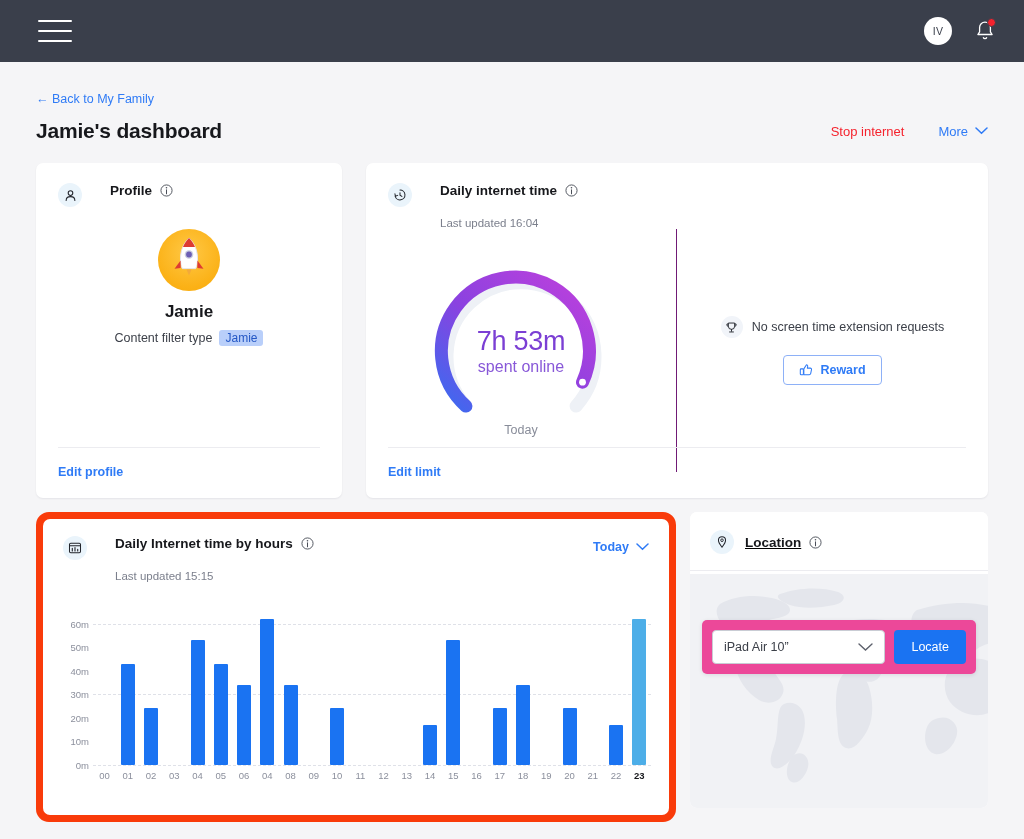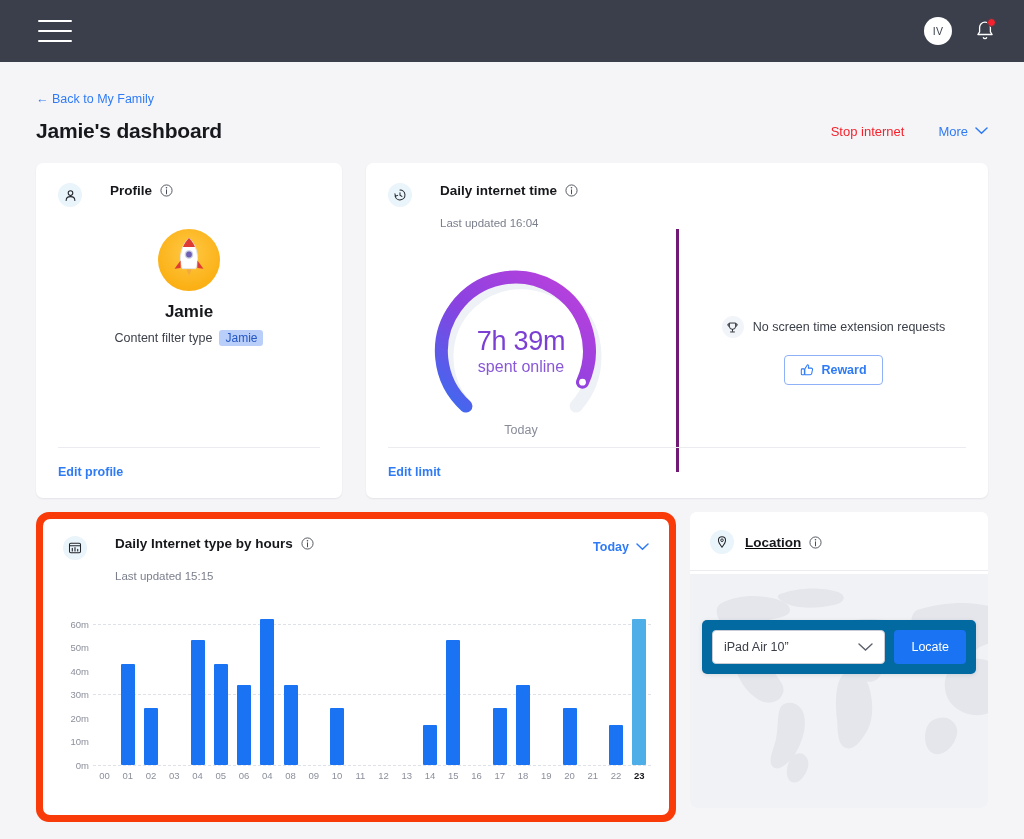--- a/index.html
+++ b/index.html
@@ -81,21 +81,21 @@
   
   .daily-body { display: flex; height: 243px; }
   .gauge-wrap { width: 310px; display: flex; align-items: center; justify-content: center; }
   .gauge { position: relative; width: 192px; height: 192px; }
   .gauge-center { position: absolute; inset: 0; display: flex; flex-direction: column;
                   align-items: center; justify-content: center; }
   .gauge-big { font-size: 27px; color: #7b3fd4; letter-spacing: -.3px;}
   .gauge-small { font-size: 16px; color: #8858d8; margin-top: 1px; }
   .gauge-today { position: absolute; bottom: 10px; left: 0; right: 0; text-align: center;
                  font-size: 12.5px; color: #888c99; }
-  .ext-wrap { flex: 1; border-left: 3px solid #701a75; display: flex; flex-direction: column;
+  .ext-wrap { flex: 1; border-left: 1px solid #701a75; display: flex; flex-direction: column;
               align-items: center; justify-content: center; }
   .ext-line { display: flex; align-items: center; gap: 9px; font-size: 12.5px; color: #3c4049; }
   .ext-icon { width: 22px; height: 22px; border-radius: 50%; background: #f1f4f9;
               display: flex; align-items: center; justify-content: center; }
   .reward-btn {
     margin-top: 17px; border: 1px solid #8eb1f7; border-radius: 4px; background: #ffffff;
     color: #2f7bf6; font-size: 12.5px; font-weight: bold; padding: 7px 15px;
     display: flex; align-items: center; gap: 7px; cursor: pointer;
     font-family: "Liberation Sans", sans-serif;
   }
@@ -129,21 +129,21 @@
   .xcell.cur { color: #17181c; font-weight: bold; }
 
   
   .card-loc { flex: 1; height: 296px; overflow: hidden; position: relative;
               border-radius: 7px; background: #ffffff; text-decoration: underline; }
   .loc-head { padding: 18px 20px 16px 20px; display: flex; align-items: center; gap: 11px;
               border-bottom: 1px solid #ececf0; background: #ffffff; }
   .map { position: absolute; top: 62px; left: 0; right: 0; bottom: 0;
          background: #f1f2f5; overflow: hidden; }
   .loc-controls {
-    position: absolute; left: 12px; right: 12px; top: 108px; background: #0369a1;
+    position: absolute; left: 12px; right: 12px; top: 108px; background: #ec4899;
     border-radius: 5px; padding: 10px; display: flex; gap: 9px; align-items: center;
     box-shadow: 0 1px 4px rgba(20,20,40,.10);
   }
   .sel {
     flex: 1; border: 1px solid #c9ccd4; border-radius: 4px; height: 34px; background: #fff;
     display: flex; align-items: center; justify-content: space-between; padding: 0 11px;
     font-size: 12.5px; color: #3c4049; cursor: pointer;
   }
   .locate-btn {
     background: #1a73f2; color: #ffffff; border: none; border-radius: 4px;
@@ -267,21 +267,21 @@
                   <stop offset="100%" stop-color="#c040dc"></stop>
                 </linearGradient>
               </defs>
 
               <path d="M 40.9 151.1 A 74 74 0 1 1 151.1 151.1" stroke="#eef1f6" stroke-width="13" fill="none" stroke-linecap="round"></path>
 
               <path d="M 40.9 151.1 A 74 74 0 1 1 157.5 127.2" stroke="url(#gg)" stroke-width="13" fill="none" stroke-linecap="round"></path>
               <circle cx="157.5" cy="127.2" r="3.4" fill="#ffffff"></circle>
             </svg>
             <div class="gauge-center">
-              <div class="gauge-big">7h 39m</div>
+              <div class="gauge-big">7h 53m</div>
               <div class="gauge-small">spent online</div>
             </div>
             <div class="gauge-today">Today</div>
           </div>
         </div>
 
         <div class="ext-wrap">
           <div class="ext-line">
             <div class="ext-icon">
               <svg width="13" height="13" viewBox="0 0 14 14">
@@ -318,21 +318,21 @@
           <div class="card-head" style="padding:0">
             <div class="head-icon">
               <svg width="14" height="14" viewBox="0 0 15 15">
                 <rect x="1.6" y="2.3" width="11.8" height="10.4" rx="1.4" stroke="#22252c" stroke-width="1.1" fill="none"></rect>
                 <path d="M1.6 5.1h11.8" stroke="#22252c" stroke-width="1.1"></path>
                 <path d="M4.6 10.6V7.9M7.5 10.6V6.9M10.4 10.6V8.8" stroke="#22252c" stroke-width="1.2" stroke-linecap="round"></path>
               </svg>
             </div>
             <div>
               <div class="head-text-main">
-                <div class="card-title">Daily Internet type by hours</div>
+                <div class="card-title">Daily Internet time by hours</div>
                 <svg class="info-i" viewBox="0 0 14 14">
                   <circle cx="7" cy="7" r="6" stroke="#4a4e58" stroke-width="1" fill="none"></circle>
                   <circle cx="7" cy="4.1" r=".85" fill="#4a4e58"></circle>
                   <path d="M7 6.2v4.2" stroke="#4a4e58" stroke-width="1.1" stroke-linecap="round"></path>
                 </svg>
               </div>
               <div class="card-sub">Last updated 15:15</div>
             </div>
           </div>
           <div class="today-drop">

